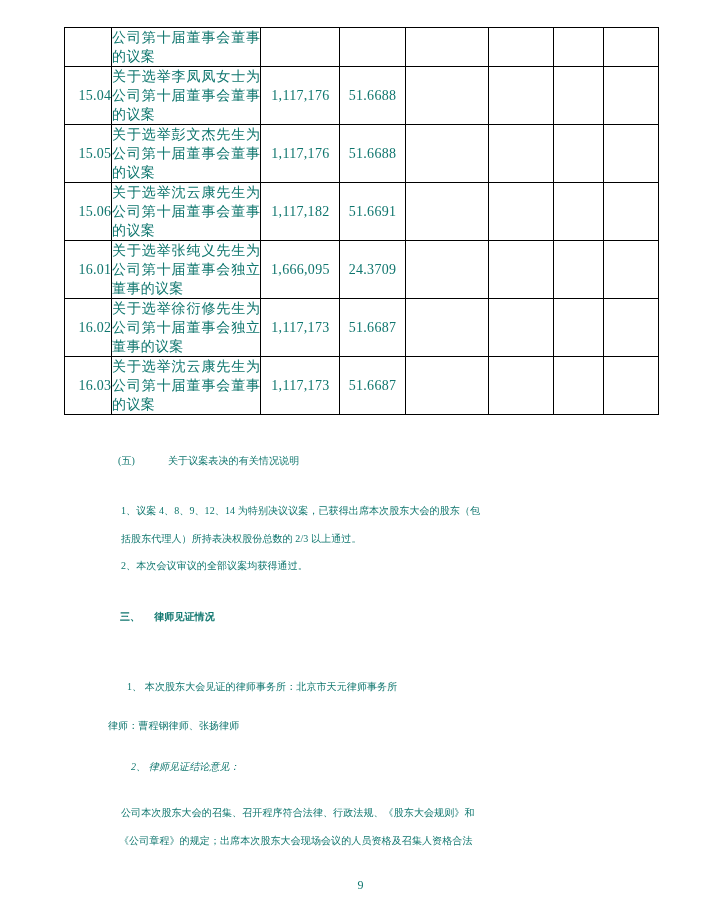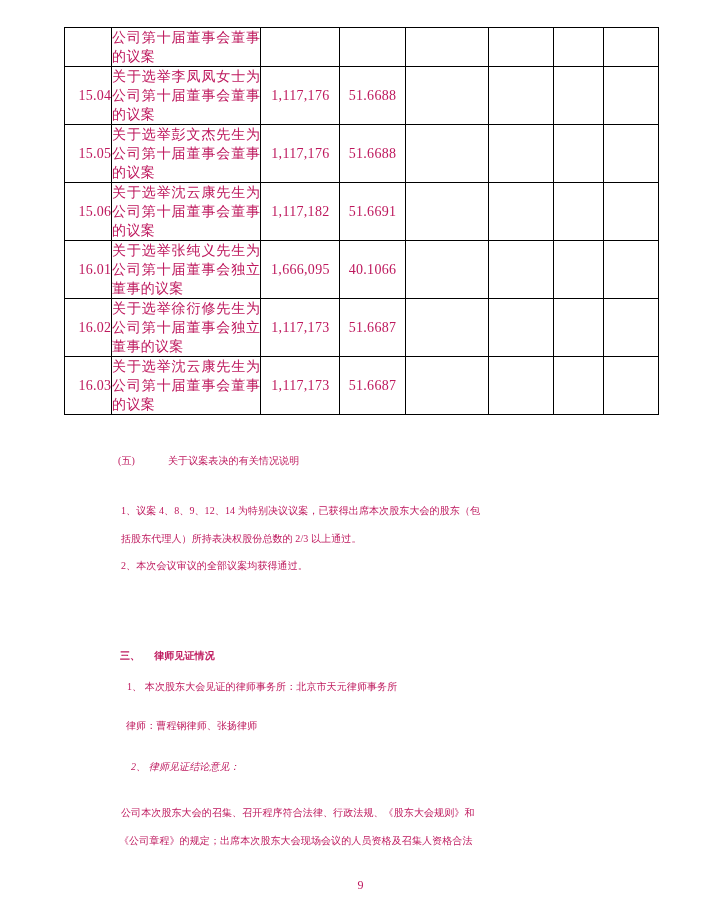--- a/index.html
+++ b/index.html
@@ -1,20 +1,20 @@
 <!DOCTYPE html>
 <html><head>
 <meta charset="utf-8">
 <style>
   html,body { margin:0; padding:0; background:#ffffff; }
   .page {
     position:relative;
     width:721px; height:899px;
     background:#ffffff;
-    color:#be185d;
+    color:#0f766e;
     font-family:"Liberation Serif","DejaVu Serif",serif;
     overflow:hidden;
   }
 
   
   table.votes {
     position:absolute; left:64px; top:27px;
     border-collapse:collapse; table-layout:fixed;
     width:595px;
   }
@@ -45,24 +45,24 @@
     line-height:17px;
     white-space:nowrap;
     letter-spacing:0.1px;
     margin-left:15px;
   }
   .sec5-head { left:103px; top:452px; }
   .sec5-head .sec-title { margin-left:33px; }
   .p1a { left:106px; top:502px; }
   .p1b { left:106px; top:530px; }
   .p2  { left:106px; top:557px; }
-  .sec3-head { left:105px; top:648px; font-weight:bold;font-family:Liberation Mono, monospace; }
+  .sec3-head { left:105px; top:608px; font-weight:bold; }
   .sec3-head .sec-title { margin-left:14px; }
   .l-item1   { left:112px; top:678px; }
-  .l-lawyers { left:111px; top:717px; }
+  .l-lawyers { left:93px; top:717px; }
   .l-item2   { left:116px; top:758px;font-style:italic; }
   .l-para1   { left:106px; top:804px; }
   .l-para2   { left:104px; top:832px; }
   .page-number {
     position:absolute; left:0; top:878px; width:721px;
     text-align:center; font-size:12px;
   }
 </style>
 </head>
 <body>
@@ -118,21 +118,21 @@
         <td class="c-pct">51.6691</td>
         <td></td>
         <td></td>
         <td></td>
         <td></td>
       </tr>
       <tr class="r-full">
         <td class="c-no">16.01</td>
         <td class="c-desc">关于选举张纯义先生为公司第十届董事会独立董事的议案</td>
         <td class="c-votes">1,666,095</td>
-        <td class="c-pct">40.1066</td>
+        <td class="c-pct">24.3709</td>
         <td></td>
         <td></td>
         <td></td>
         <td></td>
       </tr>
       <tr class="r-full">
         <td class="c-no">16.02</td>
         <td class="c-desc">关于选举徐衍修先生为公司第十届董事会独立董事的议案</td>
         <td class="c-votes">1,117,173</td>
         <td class="c-pct">51.6687</td>

